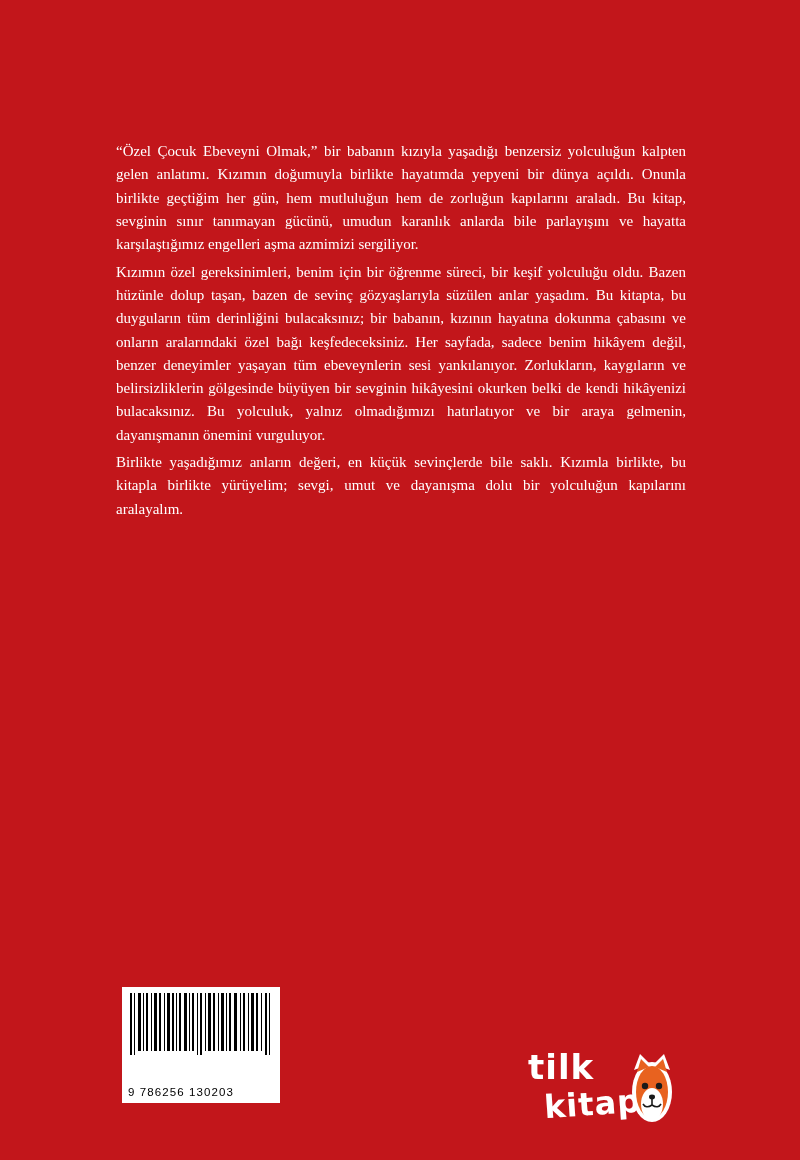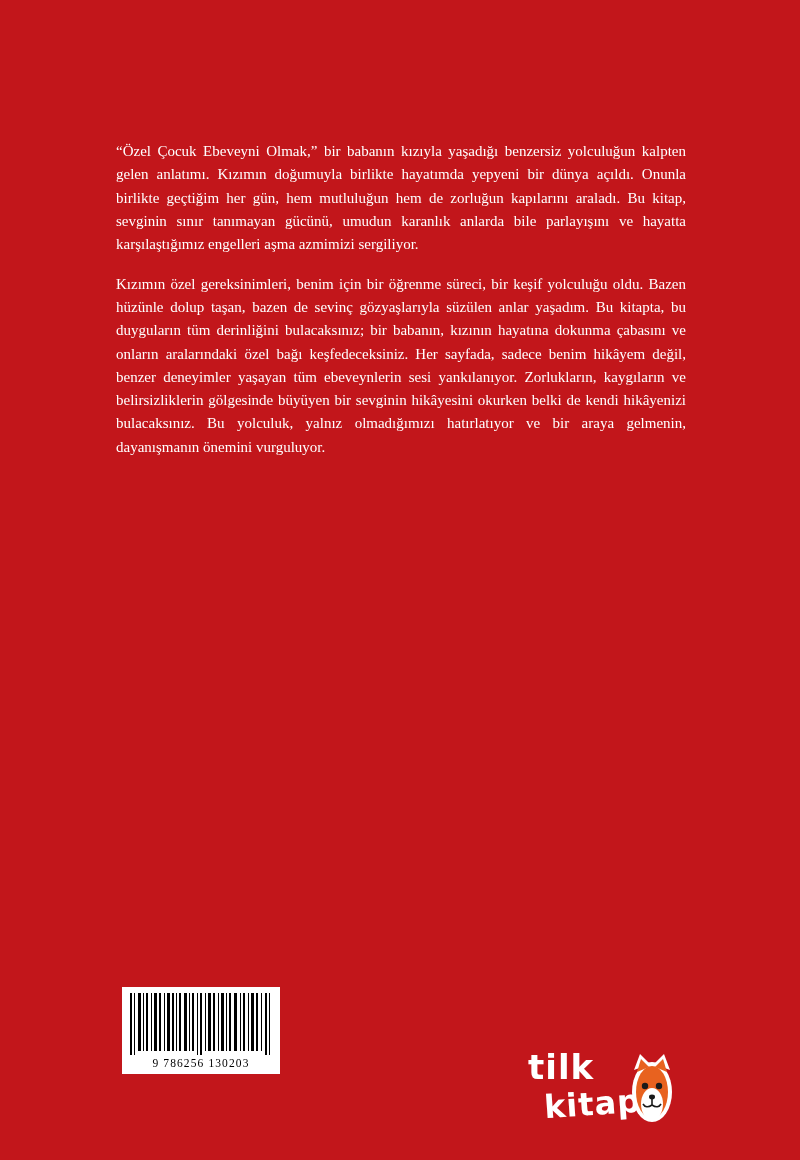--- a/index.html
+++ b/index.html
@@ -28,45 +28,45 @@
     font-size: 15px;
     line-height: 1.555;
     text-align: justify;
     text-justify: inter-word;
     hyphens: manual;
   }
   .blurb p {
     margin: 0;
   }
   .blurb p + p {
-    margin-top: 16px;
+    margin-top: 4px;
   }
   
   .barcode-block {
     position: absolute;
     left: 122px;
     top: 987px;
     width: 158px;
     background: #ffffff;
     padding: 6px 6px 2px 6px;
     box-sizing: border-box;
   }
   .barcode-bars {
     height: 62px;
     width: 100%;
     display: block;
   }
   .barcode-number {
-    font-family: Liberation Serif, serif;
+    font-family: Liberation Sans, sans-serif;
     font-size: 11.5px;
     letter-spacing: 1.1px;
     color: #000000;
-    text-align: center;
     padding: 2px 0 3px 0;
     white-space: nowrap;
+    margin-top: 29px;
   }
   
   .logo {
     position: absolute;
     left: 528px;
     top: 1046px;
     width: 150px;
     height: 88px;
   }
   .logo-text-top {
@@ -101,20 +101,21 @@
   }
 </style>
 </head>
 <body>
 
 <div class="page">
 
   <div class="blurb">
     <p>“Özel Çocuk Ebeveyni Olmak,” bir babanın kızıyla yaşadığı benzersiz yolculuğun kalpten gelen anlatımı. Kızımın doğumuyla birlikte hayatımda yepyeni bir dünya açıldı. Onunla birlikte geçtiğim her gün, hem mutluluğun hem de zorluğun kapılarını araladı. Bu kitap, sevginin sınır tanımayan gücünü, umudun karanlık anlarda bile parlayışını ve hayatta karşılaştığımız engelleri aşma azmimizi sergiliyor.</p>
     <p>Kızımın özel gereksinimleri, benim için bir öğrenme süreci, bir keşif yolculuğu oldu. Bazen hüzünle dolup taşan, bazen de sevinç gözyaşlarıyla süzülen anlar yaşadım. Bu kitapta, bu duyguların tüm derinliğini bulacaksınız; bir babanın, kızının hayatına dokunma çabasını ve onların aralarındaki özel bağı keşfedeceksiniz. Her sayfada, sadece benim hikâyem değil, benzer deneyimler yaşayan tüm ebeveynlerin sesi yankılanıyor. Zorlukların, kaygıların ve belirsizliklerin gölgesinde büyüyen bir sevginin hikâyesini okurken belki de kendi hikâyenizi bulacaksınız. Bu yolculuk, yalnız olmadığımızı hatırlatıyor ve bir araya gelmenin, dayanışmanın önemini vurguluyor.</p>
+    <p>Birlikte yaşadığımız anların değeri, en küçük sevinçlerde bile saklı. Kızımla birlikte, bu kitapla birlikte yürüyelim; sevgi, umut ve dayanışma dolu bir yolculuğun kapılarını aralayalım.</p>
   </div>
 
   <div class="barcode-block">
     <svg class="barcode-bars" viewBox="0 0 146 62" preserveAspectRatio="none">
       <rect x="0" y="0" width="146" height="62" fill="#ffffff"></rect>
       <g fill="#000000">
         <rect x="2" y="0" width="2" height="62"></rect>
         <rect x="6" y="0" width="1" height="62"></rect>
         <rect x="10" y="0" width="3" height="58"></rect>
         <rect x="15" y="0" width="1" height="58"></rect>

